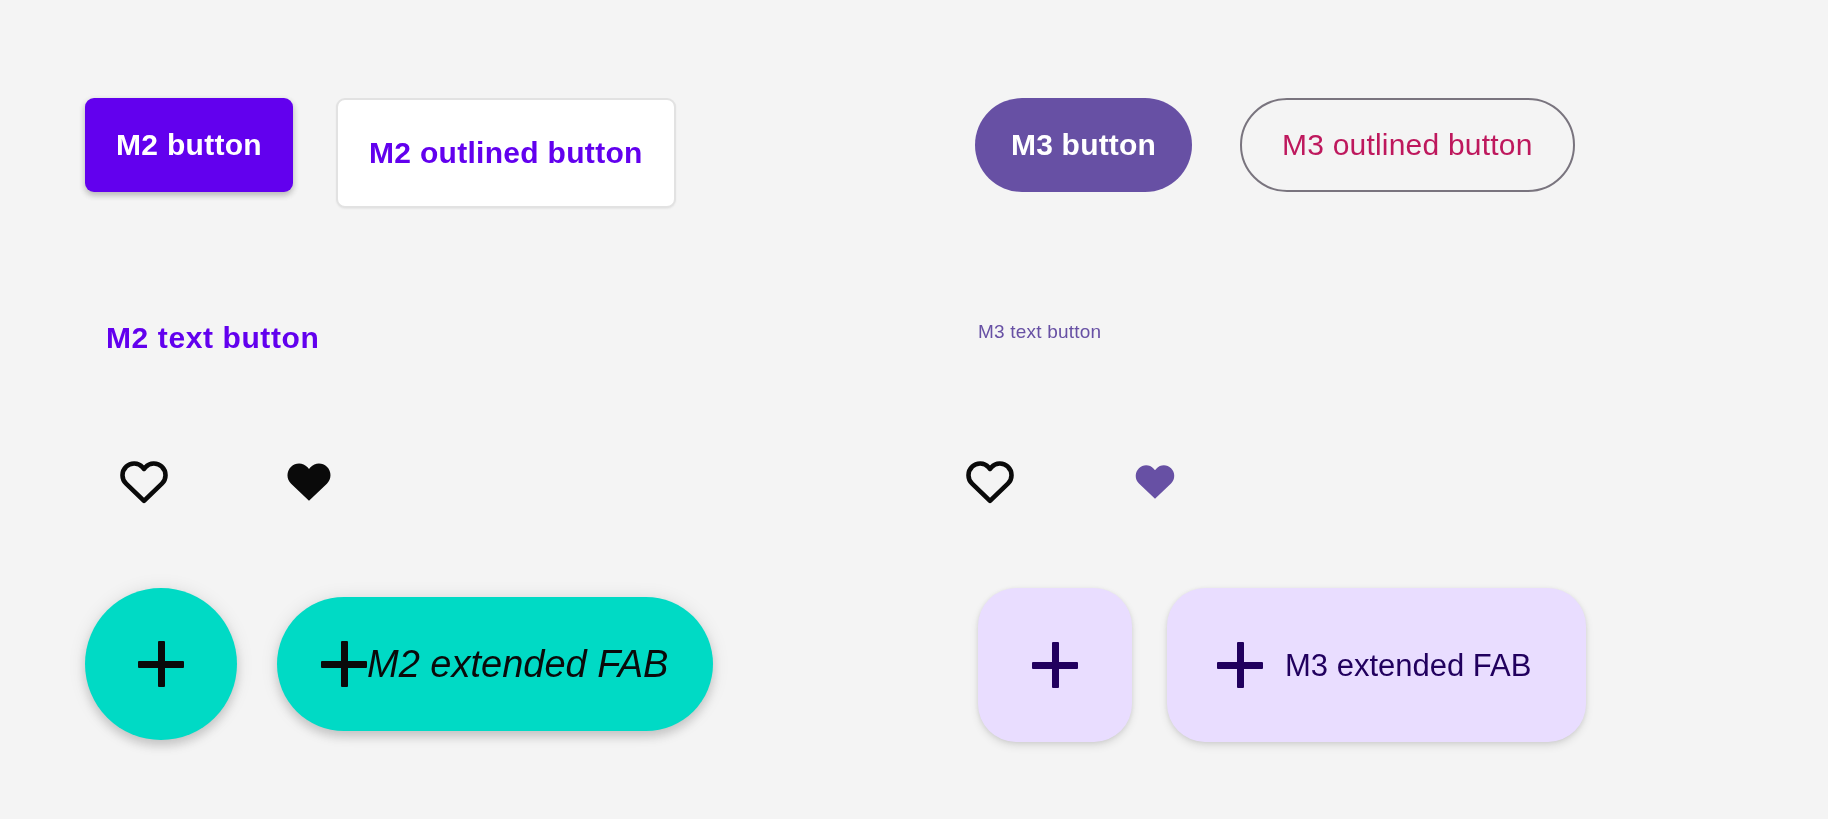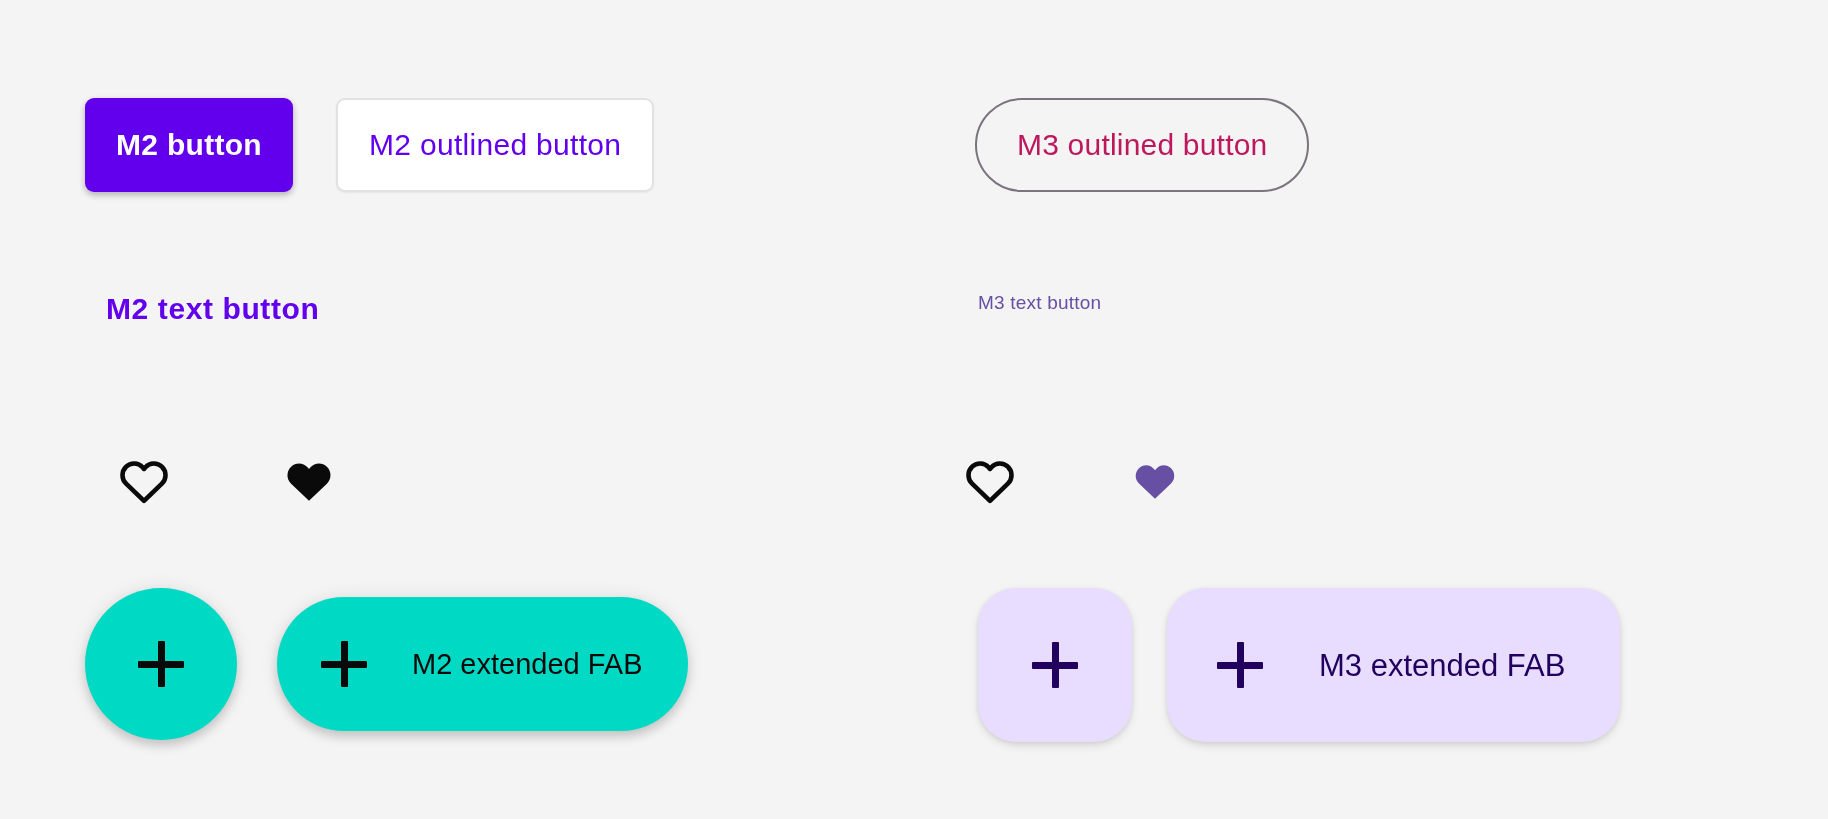--- a/index.html
+++ b/index.html
@@ -59,27 +59,27 @@
     background: #6200ee;
     color: #ffffff;
     font-size: 30px;
     font-weight: bold;
     letter-spacing: 0.3px;
     box-shadow: 0 3px 6px rgba(0,0,0,0.16), 0 3px 7px rgba(0,0,0,0.12);
   }
 
   
   .m2-outlined {
-    height: 94px;
+    height: 110px;
     padding: 0 31px;
     border-radius: 9px;
     background: #ffffff;
     color: #6200ee;
     font-size: 30px;
-    font-weight: normal;
+    font-weight: bold;
     letter-spacing: 0.3px;
     border: 2px solid #e2e2e2;
     box-shadow: 0 1px 2px rgba(0,0,0,0.06);
   }
 
   
   .m3-filled {
     height: 94px;
     padding: 0 36px;
     border-radius: 47px;
@@ -110,20 +110,21 @@
   }
   .row-text.m2 { left: 106px; }
   .row-text.m3 { left: 18px; }
 
   .text-btn {
     background: transparent;
     border: none;
     padding: 0;
     cursor: pointer;
     white-space: nowrap;
+    margin-top: 29px;
   }
   .m2-text {
     color: #6200ee;
     font-size: 30px;
     font-weight: bold;
     letter-spacing: 0.6px;
   }
   .m3-text {
     color: #6750a4;
     font-size: 19px;
@@ -180,42 +181,42 @@
     border-radius: 50%;
     background: #00dac5;
     box-shadow: 0 6px 10px rgba(0,0,0,0.14), 0 1px 18px rgba(0,0,0,0.10);
   }
   .m2-fab-ext {
     height: 134px;
     padding: 0 45px 0 44px;
     border-radius: 67px;
     background: #00dac5;
     color: #0a0a0a;
-    font-size: 29px;
+    font-size: 38px;
     font-weight: normal;
-    gap: 45px;
     box-shadow: 0 6px 10px rgba(0,0,0,0.14), 0 1px 18px rgba(0,0,0,0.10);
+    font-style: italic;
   }
 
   .m3-fab {
     width: 154px;
     height: 154px;
     border-radius: 38px;
     background: #e9ddff;
     box-shadow: 0 4px 9px rgba(0,0,0,0.10), 0 1px 4px rgba(0,0,0,0.08);
   }
   .m3-fab-ext {
     height: 154px;
     padding: 0 55px 0 50px;
     border-radius: 38px;
     background: #e9ddff;
     color: #21005e;
     font-size: 31px;
     font-weight: normal;
-    gap: 56px;
+    gap: 22px;
     box-shadow: 0 4px 9px rgba(0,0,0,0.10), 0 1px 4px rgba(0,0,0,0.08);
   }
 
   .plus {
     display: inline-block;
     position: relative;
     width: 46px;
     height: 46px;
     flex: none;
   }
@@ -279,20 +280,21 @@
         <span class="plus plus-m2"></span>
         <span class="fab-label">M2 extended FAB</span>
       </button>
     </div>
 
   </div>
 
   <div class="col col-m3">
 
     <div class="row-buttons m3">
+      <button class="btn m3-filled">M3 button</button>
       <button class="btn m3-outlined">M3 outlined button</button>
     </div>
 
     <div class="row-text m3">
       <button class="text-btn m3-text">M3 text button</button>
     </div>
 
     <div class="row-hearts m3">
       <button class="icon-btn">
         <span>

